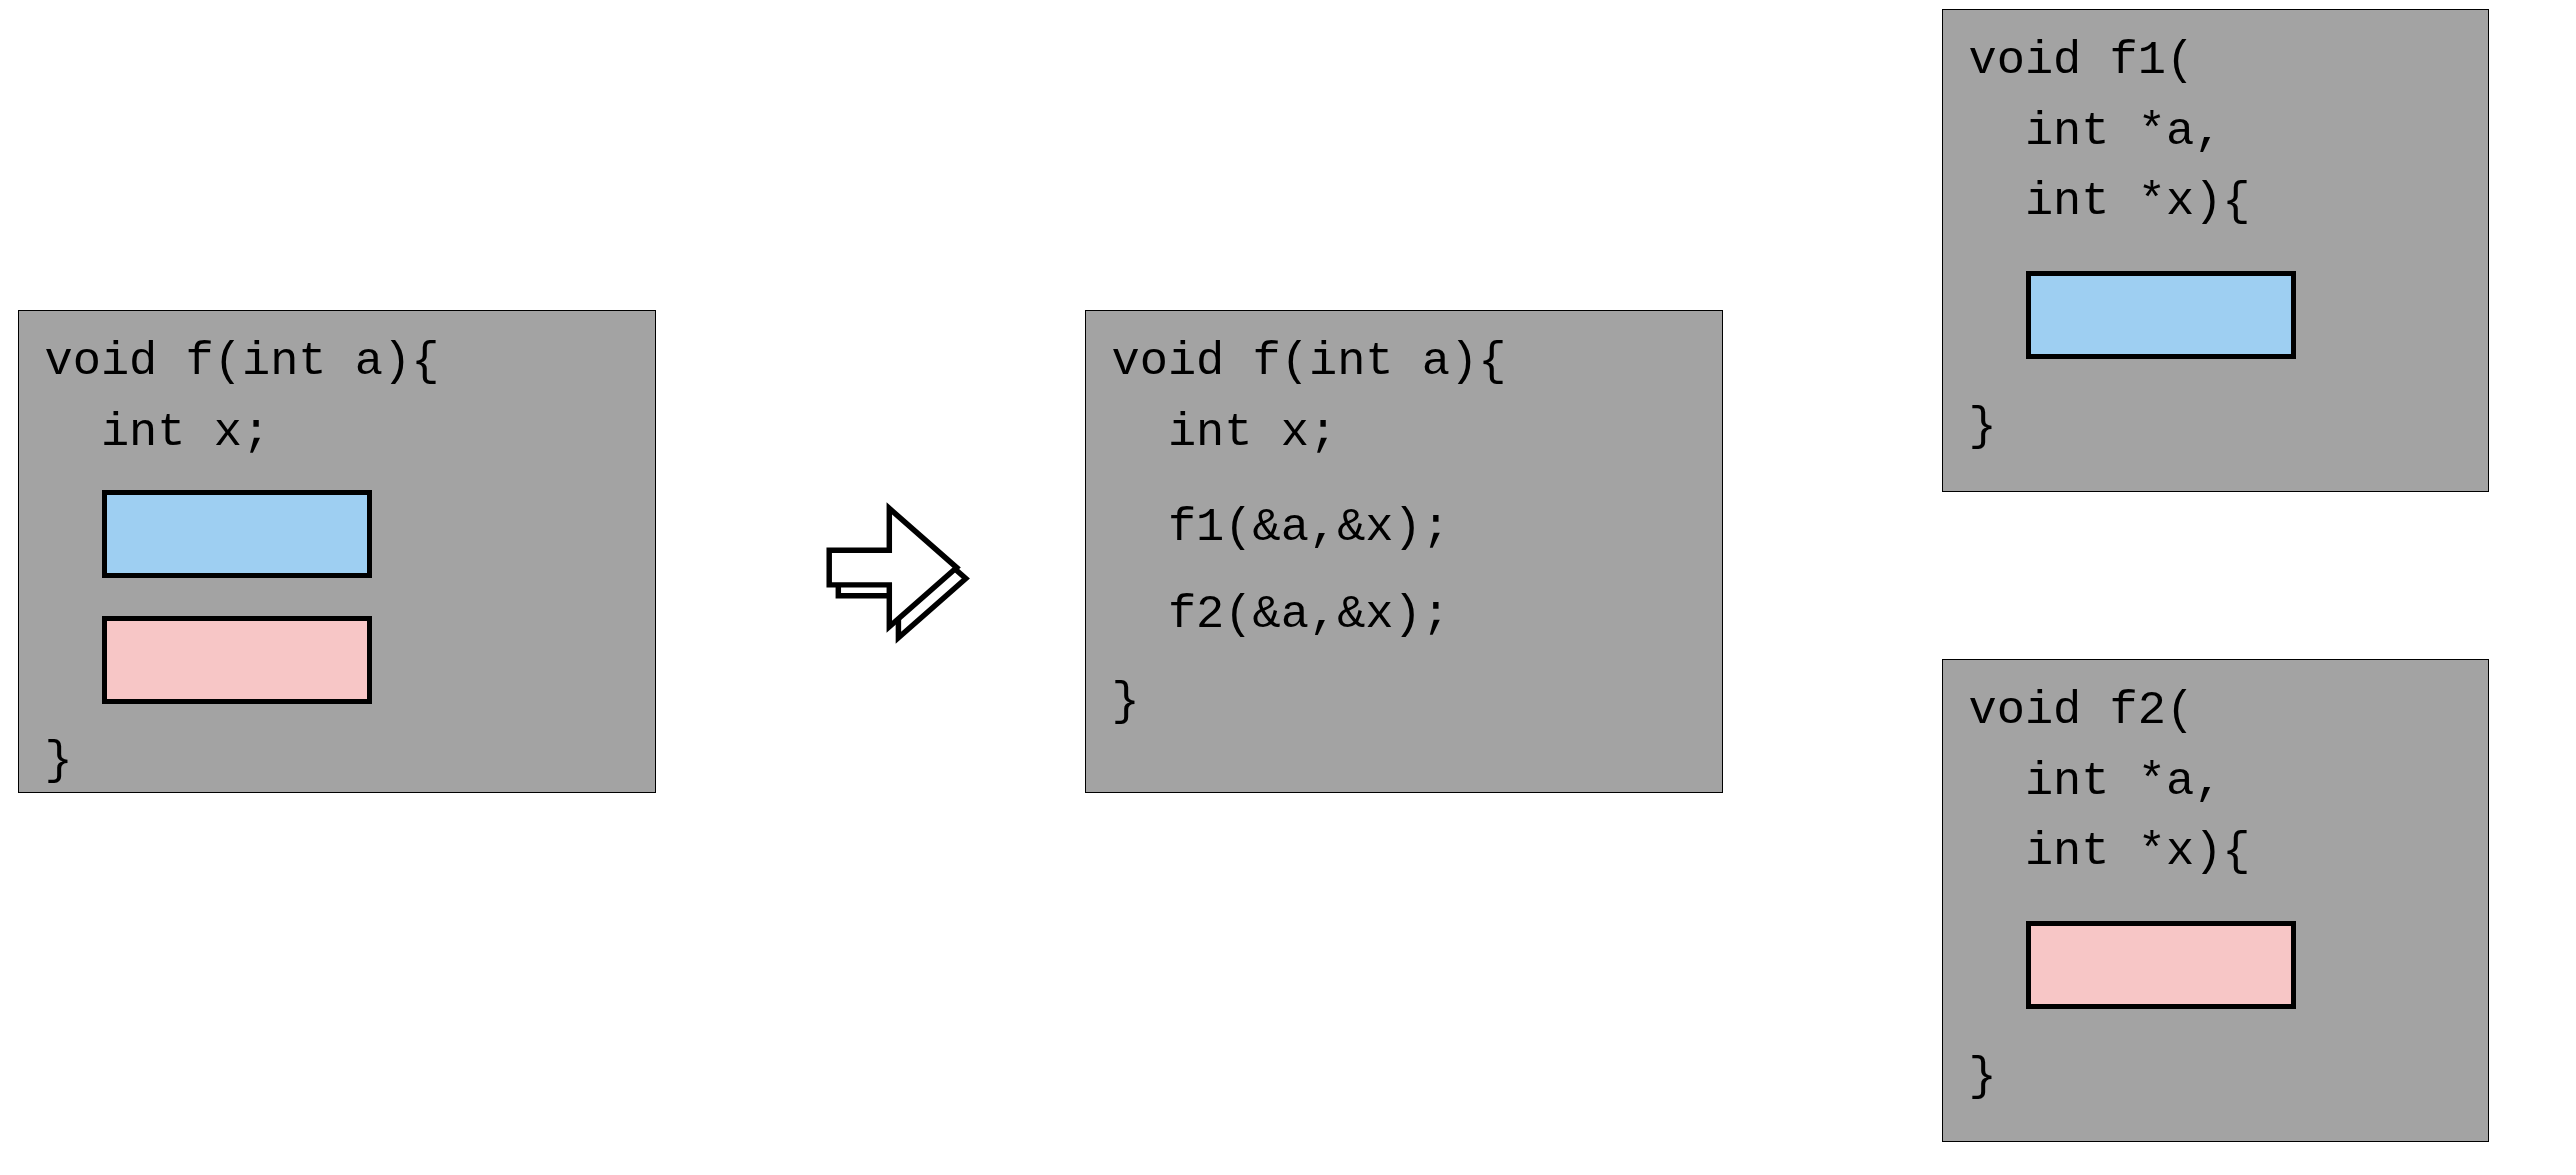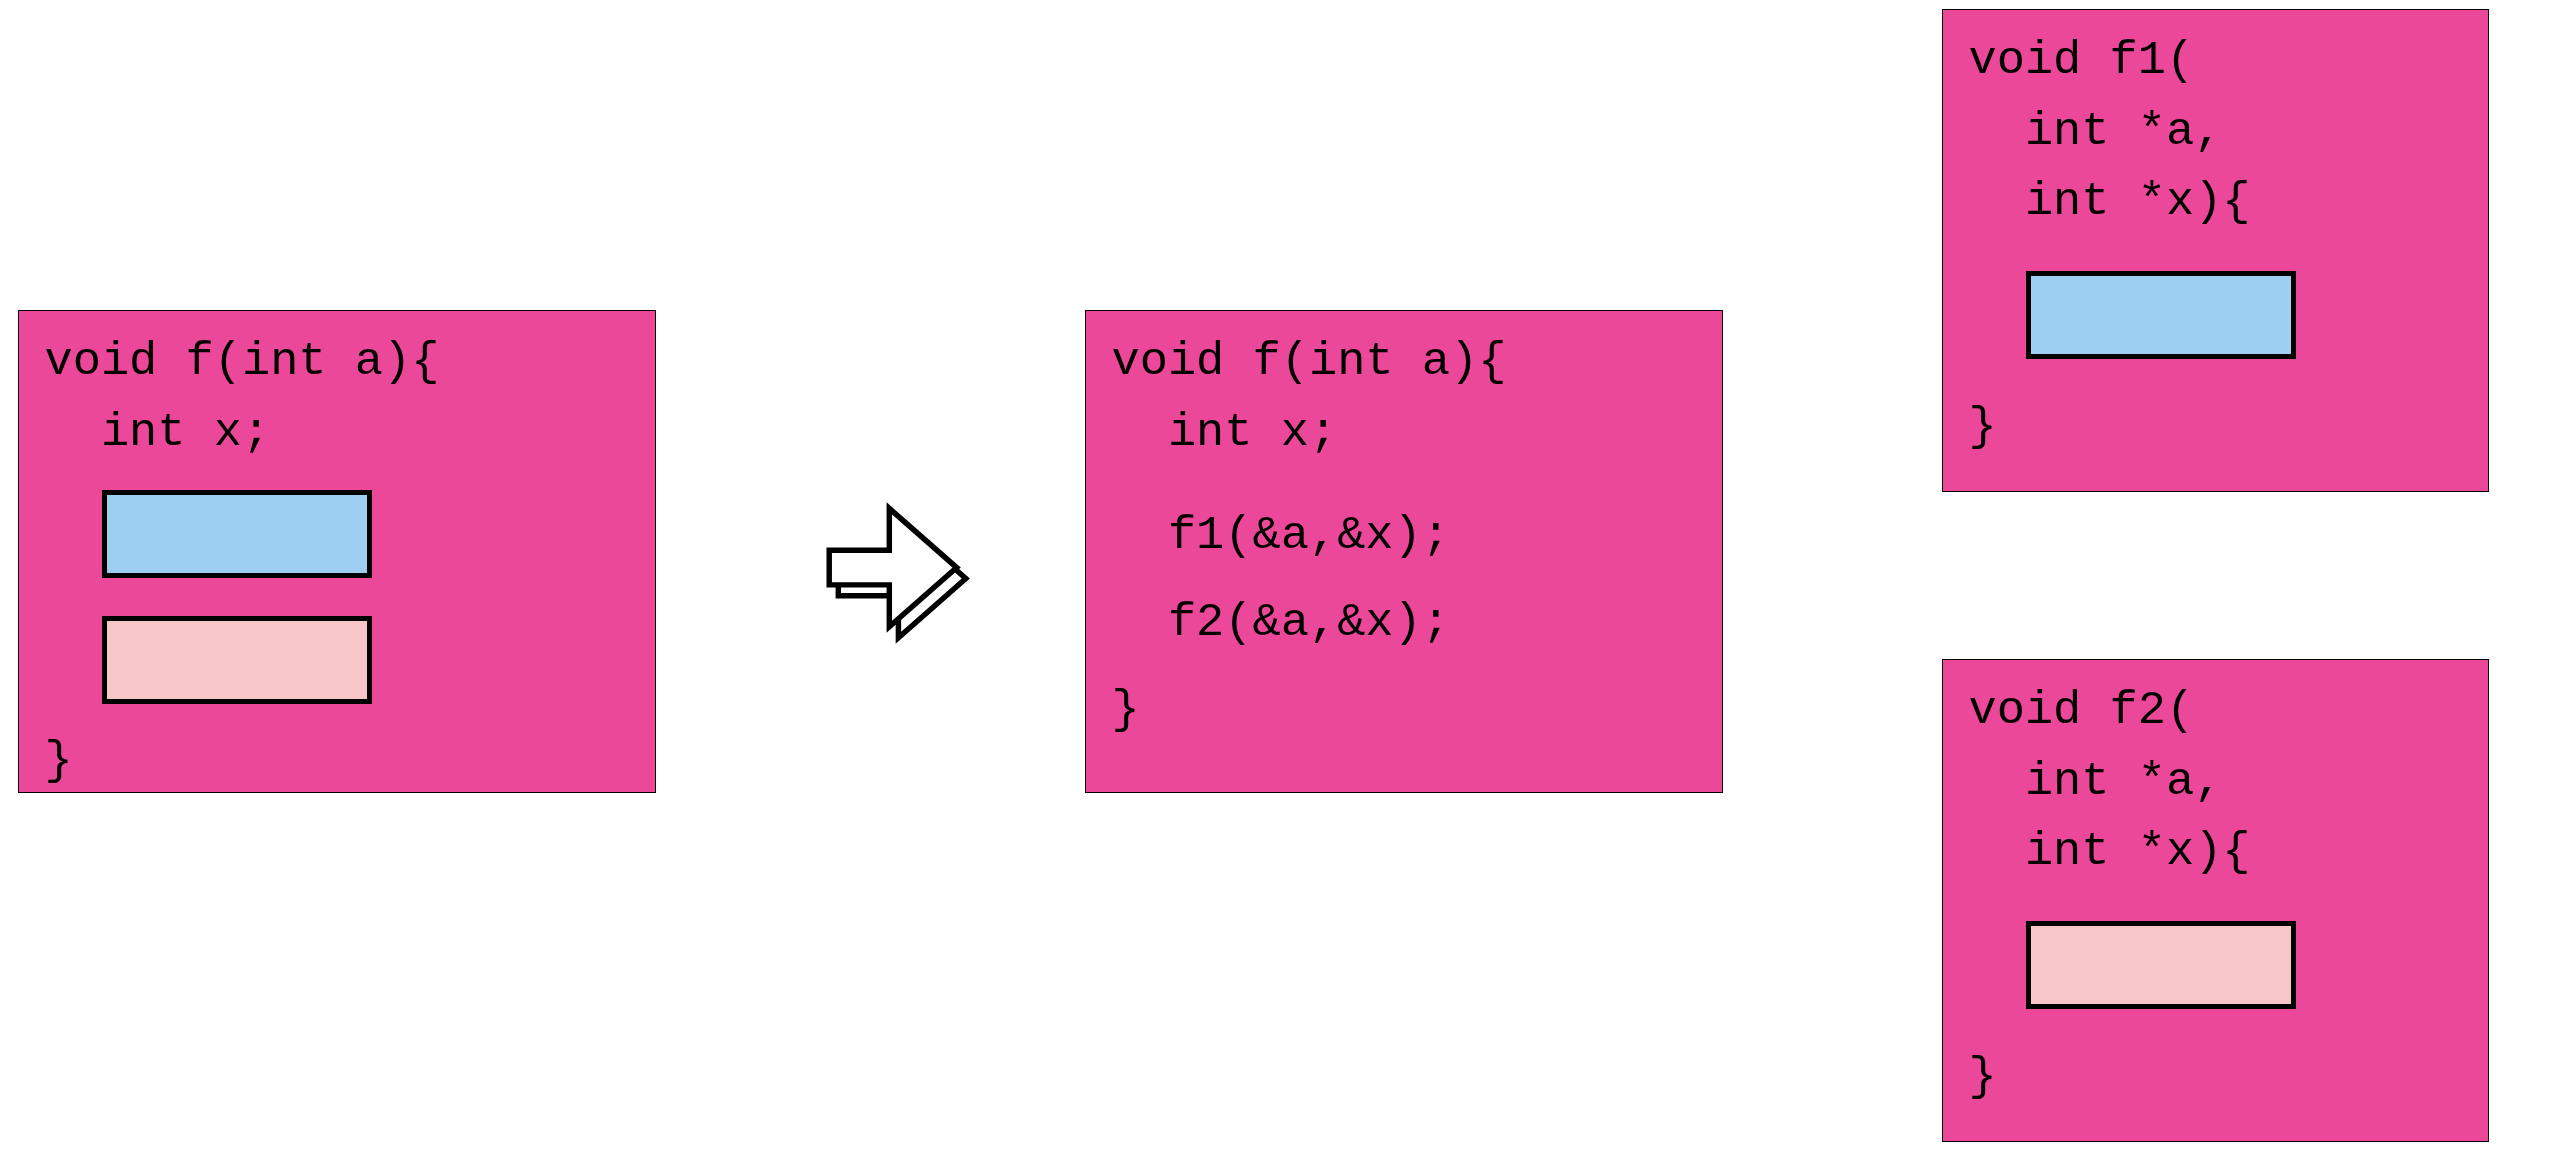--- a/index.html
+++ b/index.html
@@ -6,21 +6,21 @@
     margin: 0;
     padding: 0;
     background: #ffffff;
     width: 2576px;
     height: 1176px;
     position: relative;
   }
   .panel {
     position: absolute;
     border: 1.8px solid #000;
-    background: #ec4899;
+    background: #a3a3a3;
     box-sizing: border-box;
     padding: 16.4px 25.5px 16.4px 25.5px;
   }
   .code {
     font-family: "Courier New", Courier, monospace;
     font-size: 47px;
     line-height: 1.5;
     white-space: pre;
     color: #000;
   }
@@ -48,21 +48,21 @@
 <div class="arrow" style="left:811px; top:492px; width:173px; height:173px;">
   <svg viewBox="0 0 190 190" width="173" height="173">
     <path d="M 30 76 L 30 114 L 96 114 L 96 160 L 170 95 L 96 30 L 96 76 Z" fill="#ffffff" stroke="#000000" stroke-width="6" stroke-linejoin="miter"></path>
     <path d="M 20 64 L 20 102 L 86 102 L 86 148 L 160 83 L 86 18 L 86 64 Z" fill="#ffffff" stroke="#000000" stroke-width="6" stroke-linejoin="miter"></path>
   </svg>
 </div>
 
 <div class="panel" style="left:1085px; top:310px; width:638px; height:483px;">
   <div class="code">void f(int a){</div>
   <div class="code">  int x;</div>
-  <div class="code" style="margin-top:33px;">  f1(&amp;a,&amp;x);</div>
+  <div class="code" style="margin-top:25px;">  f1(&amp;a,&amp;x);</div>
   <div class="code" style="margin-top:16.4px;">  f2(&amp;a,&amp;x);</div>
   <div class="code" style="margin-top:16.4px;">}</div>
 </div>
 
 <div class="panel" style="left:1942px; top:9px; width:547px; height:483px;">
   <div class="code">void f1(</div>
   <div class="code">  int *a,</div>
   <div class="code">  int *x){</div>
   <div class="block blue" style="margin-left:57px; margin-top:33px; width:270px; height:88px;"></div>
   <div class="code" style="margin-top:33px;">}</div>

